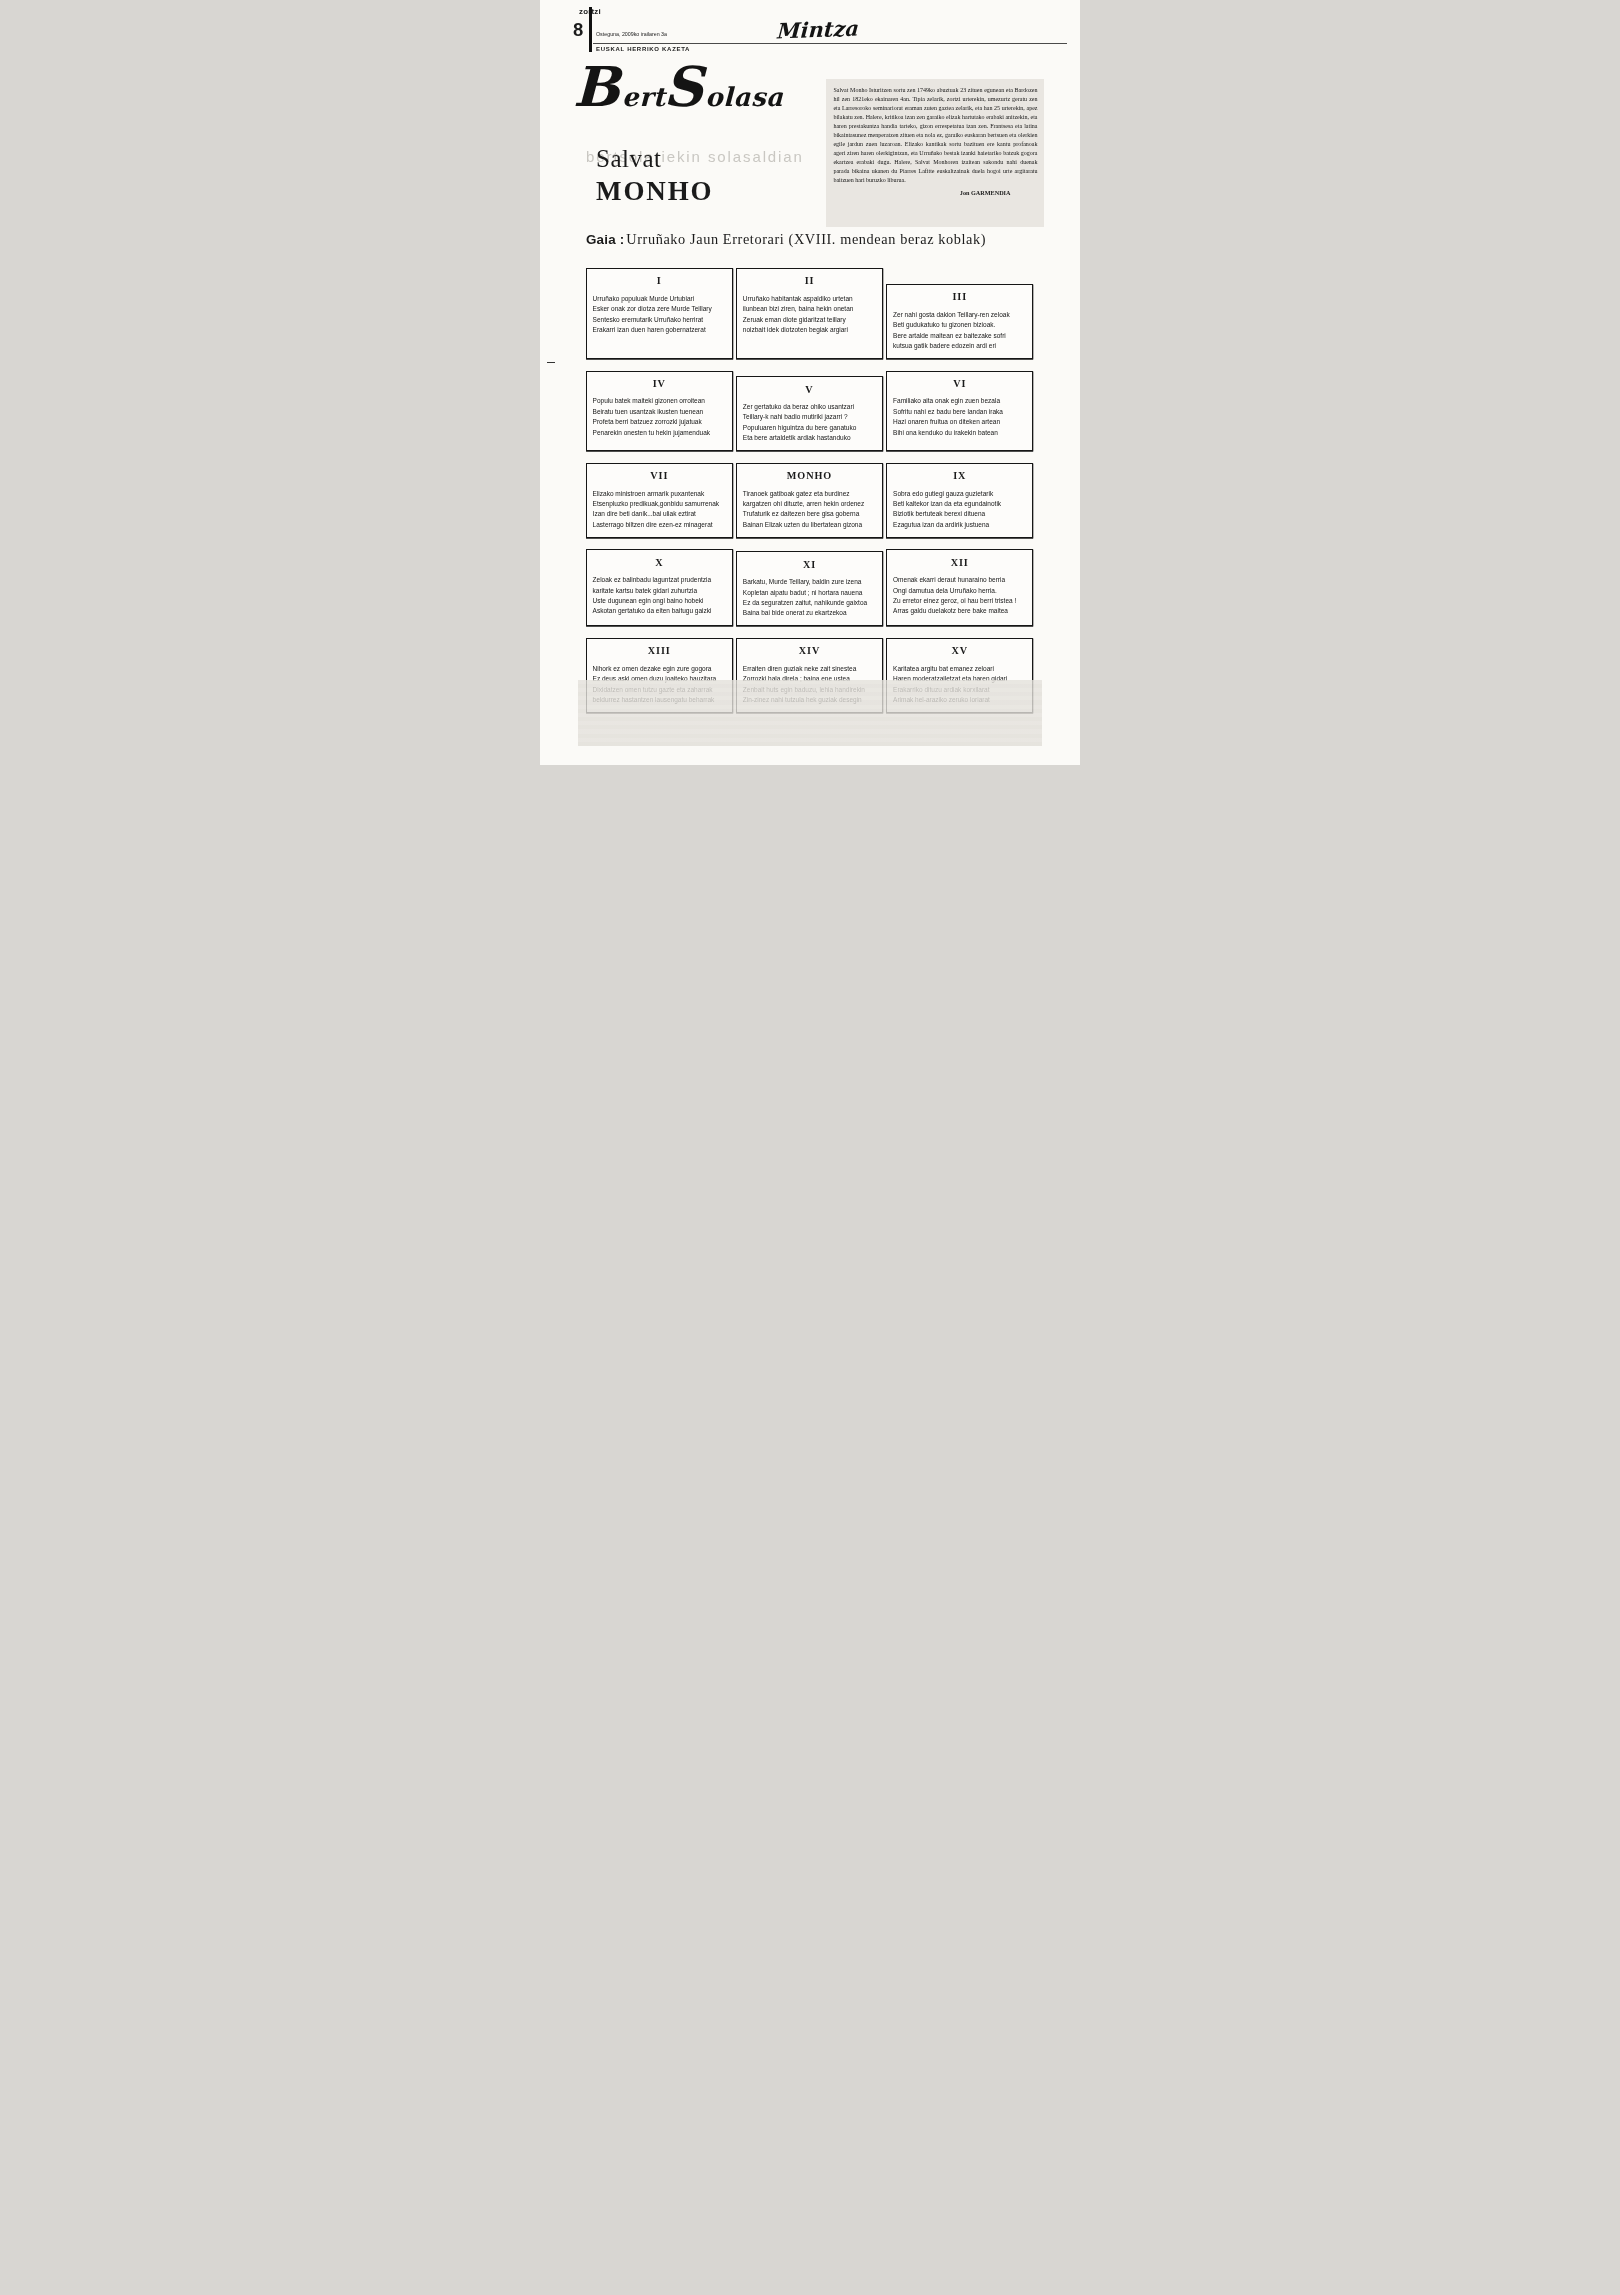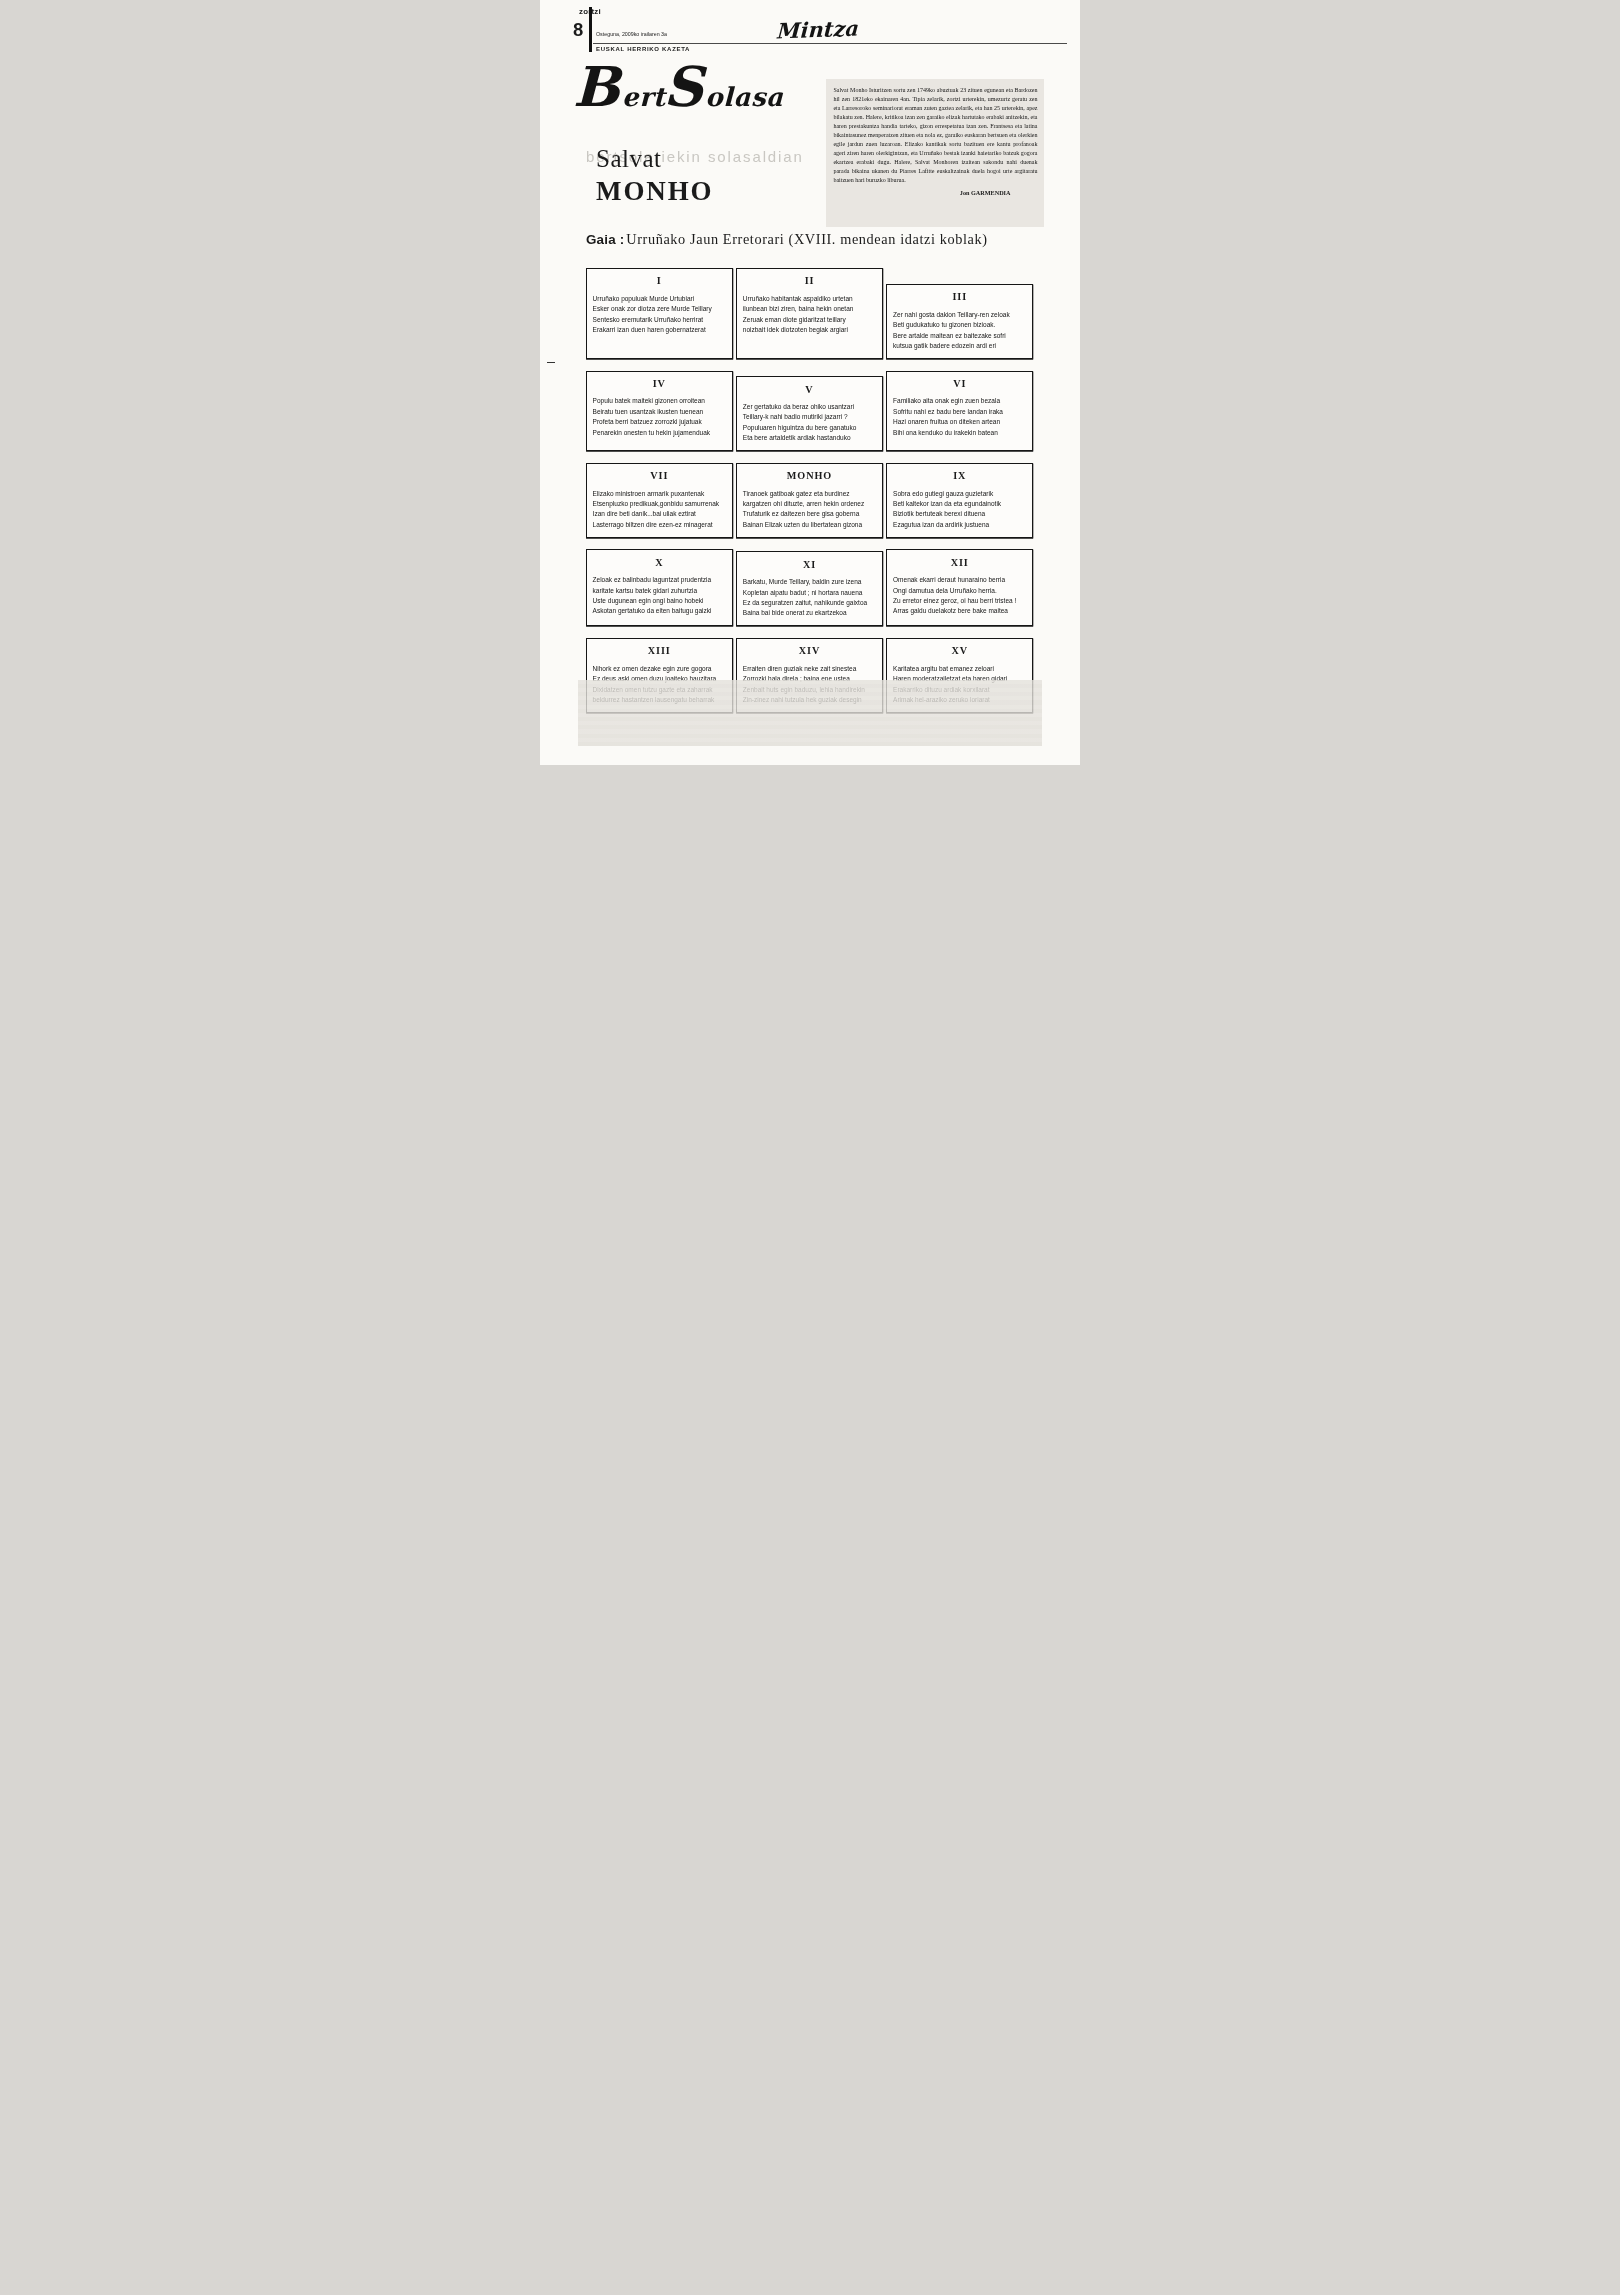--- a/index.html
+++ b/index.html
@@ -170,21 +170,21 @@
     <div class="subject-last">MONHO</div>
   </div>
 
   <div class="bio-box">
     <div class="bio-text">Salvat Monho Isturitzen sortu zen 1749ko abuztuak 23 zituen egunean eta Bardozen hil zen 1821eko ekainaren 4an. Tipia zelarik, zortzi urterekin, umezurtz geratu zen eta Larresoroko seminariorat eraman zuten gaztea zelarik, eta han 25 urterekin, apez bilakatu zen. Halere, kritikoa izan zen garaiko elizak hartutako erabaki anitzekin, eta haren prestakuntza handia tarteko, gizon errespetatua izan zen. Frantsesa eta latina bikaintasunez menperatzen zituen eta nola ez, garaiko euskaran bertsuen eta olerkien egile jardun zuen luzaroan. Elizako kantikak sortu bazituen ere kantu profanoak ageri ziren haren olerkigintzan, eta Urruñako bestak izanki haietariko batzuk gogora ekartzea erabaki dugu. Halere, Salvat Monhoren izaitean sakondu nahi duenak parada bikaina ukanen du Piarres Lafitte euskaltzainak duela hogoi urte argitaratu baitzuen hari buruzko liburua.</div>
     <div class="bio-byline">Jon GARMENDIA</div>
   </div>
 
   <div class="topic">
     <span class="topic-label">Gaia :</span>
-    <span class="topic-title">Urruñako Jaun Erretorari (XVIII. mendean idatzi koblak)</span>
+    <span class="topic-title">Urruñako Jaun Erretorari (XVIII. mendean beraz koblak)</span>
   </div>
 
   <div class="verse-grid">
     <div class="verse-box">
       <div class="verse-numeral">I</div>
       <div class="verse-lines">
           <div class="verse-line">Urruñako populuak Murde Urtubiari</div>
           <div class="verse-line">Esker onak zor diotza zere Murde Teillary</div>
           <div class="verse-line">Sentesko eremutarik Urruñako herrirat</div>
           <div class="verse-line">Erakarri izan duen haren gobernatzerat</div>

